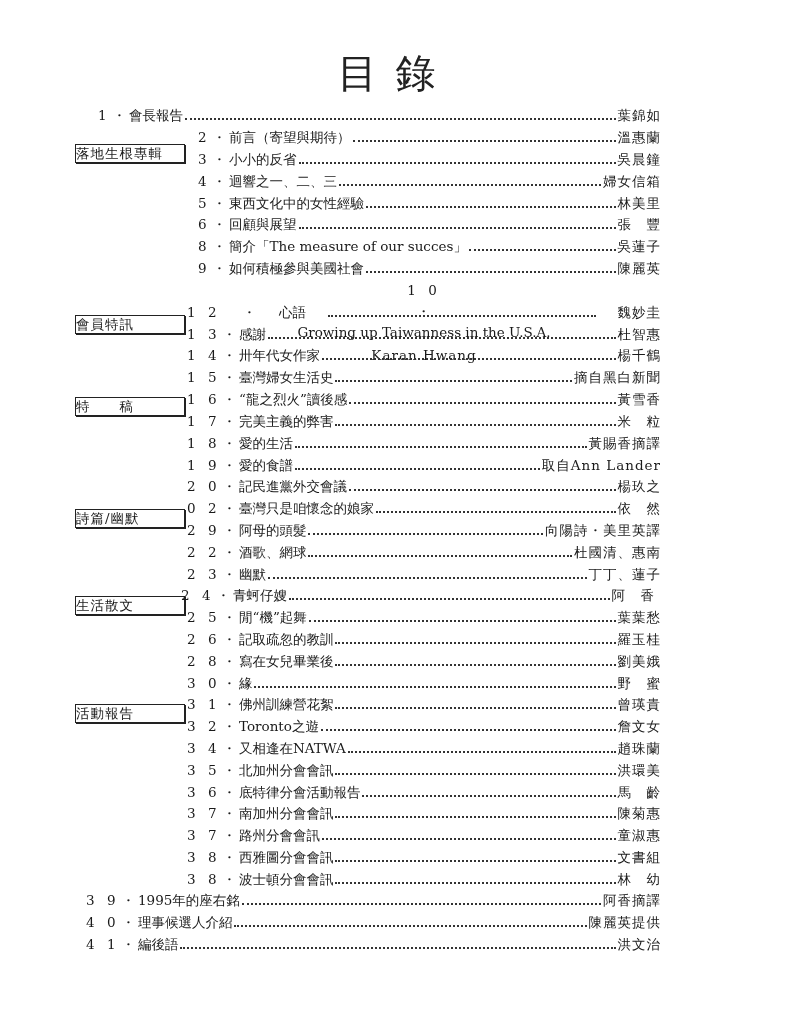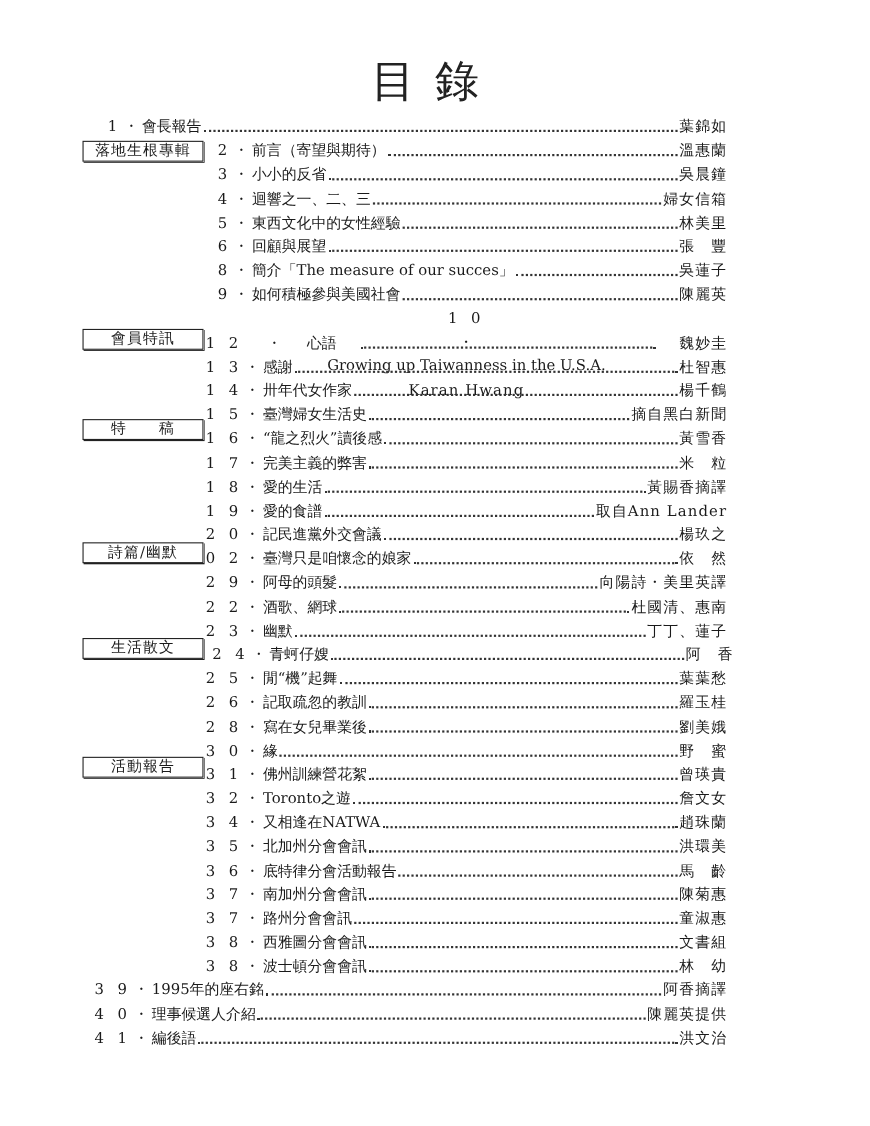--- a/index.html
+++ b/index.html
@@ -7,21 +7,21 @@
          font-family:"DejaVu Serif", "Liberation Serif", serif; color:#1a1a1a; }
   .title { position:absolute; left:0; width:791px; top:46px; text-align:center;
            font-size:40px; letter-spacing:18px; font-weight:normal; color:#222; }
   .row { position:absolute; height:21px; line-height:21px; font-size:13.5px; display:flex; align-items:center; white-space:nowrap; }
   .num { letter-spacing:4px; }
   .dot { margin:0 3px 0 2px; }
   .label { }
   .leader { flex:1; overflow:hidden; border-bottom:2px dotted #333; height:0; margin:0 2px; align-self:center; transform:translateY(3px); }
   .author { letter-spacing:1px; }
   .box { position:absolute; left:75px; width:108px; height:17px; border:1.5px solid #222; box-shadow:1px 1px 0 #222;
-         font-size:13.5px; line-height:17px; text-align:center; letter-spacing:1px; }
+         font-size:13.5px; line-height:17px; text-align:left; letter-spacing:1px;margin-top:16px; }
 </style>
 </head>
 <body>
 
 <div class="title">目錄</div>
 
 <div id="sections">
     <div class="box" style="top: 128px;">落地生根專輯</div>
     <div class="box" style="top: 299px;">會員特訊</div>
     <div class="box" style="top: 381px;">特　　稿</div>
@@ -177,21 +177,21 @@
       <span class="leader"></span>
       <span class="author">杜國清、惠南</span>
     </div>
     <div class="row" style="top: 564px; left: 187px; width: 474px;">
       <span class="num">2 3</span>
       <span class="dot">・</span>
       <span class="label">幽默</span>
       <span class="leader"></span>
       <span class="author">丁丁、蓮子</span>
     </div>
-    <div class="row" style="top: 585px; left: 193px; width: 474px;">
+    <div class="row" style="top: 585px; left: 181px; width: 474px;">
       <span class="num">2 4</span>
       <span class="dot">・</span>
       <span class="label">青蚵仔嫂</span>
       <span class="leader"></span>
       <span class="author">阿　香</span>
     </div>
     <div class="row" style="top: 607px; left: 187px; width: 474px;">
       <span class="num">2 5</span>
       <span class="dot">・</span>
       <span class="label">閒“機”起舞</span>

